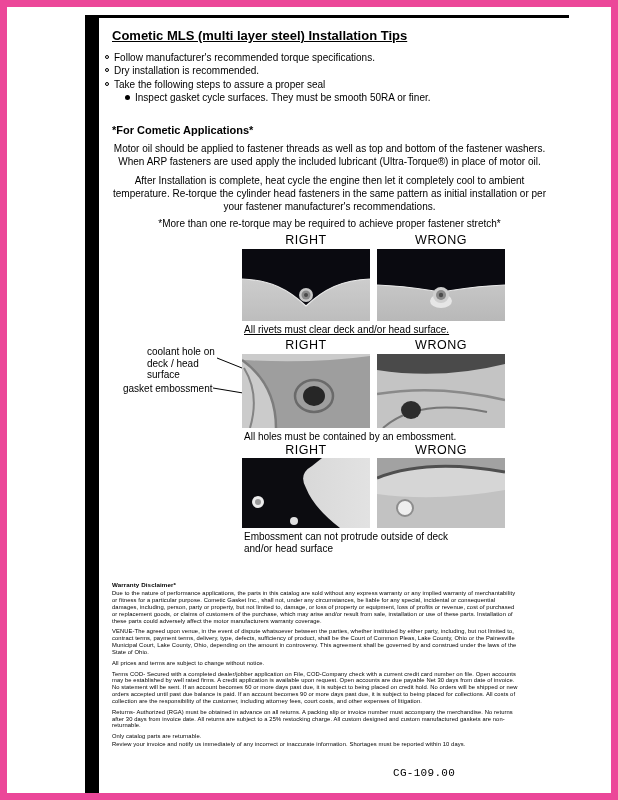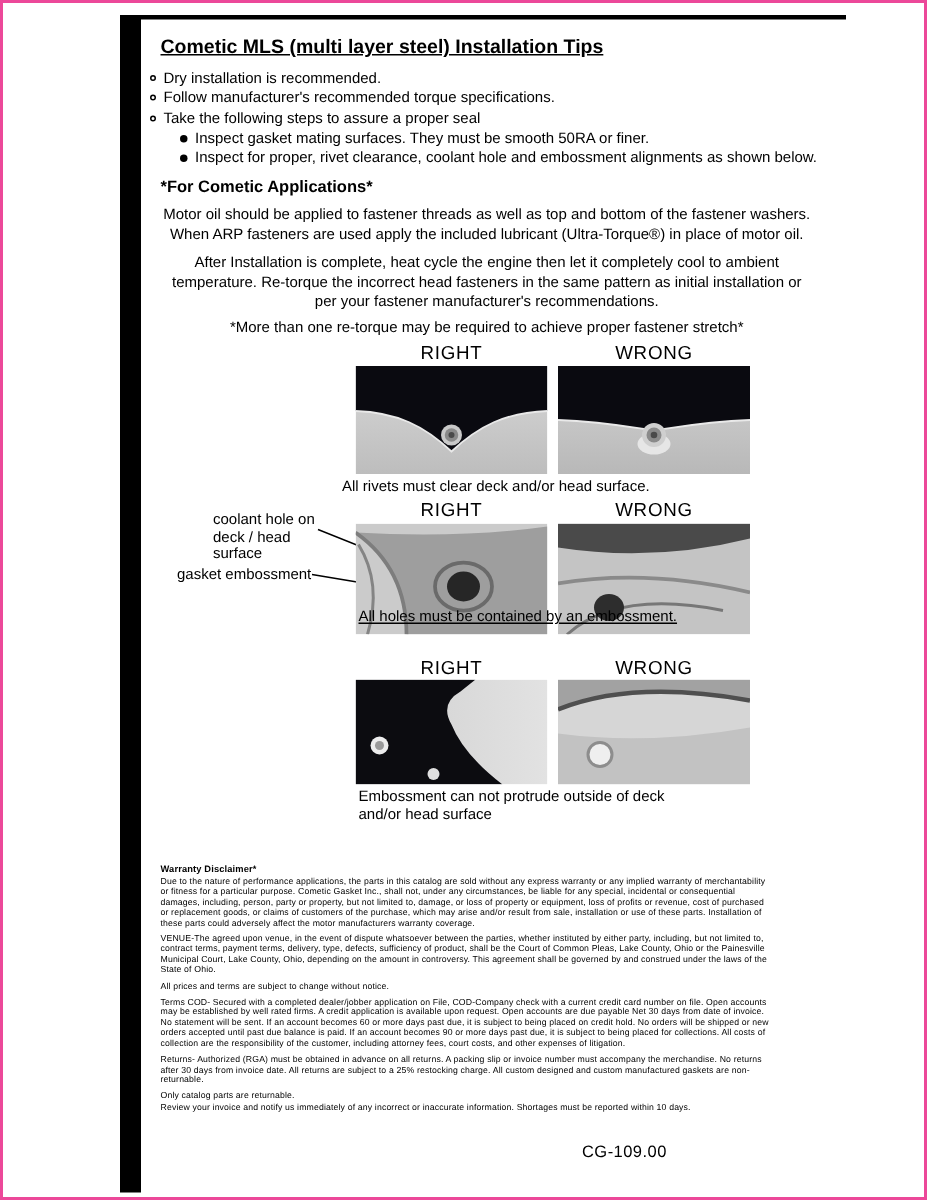--- a/index.html
+++ b/index.html
@@ -1,74 +1,70 @@
 <!DOCTYPE html>
 <html><head>
 <meta charset="utf-8">
 <style>
   * { margin:0; padding:0; box-sizing:border-box; }
   html,body { background:#ececec; }
   body { font-family:"Liberation Sans", sans-serif; color:#000; }
-  .page { position:relative; width:618px; height:800px; background:#ffffff; margin:0 auto; overflow:hidden; border:2px solid #ec4899; }
+  .page { position:relative; width:618px; height:800px; background:#ffffff; margin:0 auto; overflow:hidden; border:7px solid #ec4899; }
   .abs { position:absolute; }
   .left-bar { background:#000; }
   .top-rule { background:#000; }
   .title { font-size:13px; font-weight:bold; text-decoration:underline; white-space:nowrap; }
   .tip-row { display:flex; align-items:flex-start; margin-bottom:1.5px; font-size:10px; line-height:1.18; }
   .tip-row.sub { margin-left:20px; }
   .marker-open { width:4px; height:4px; border:1px solid #000; border-radius:50%; margin:3px 5px 0 0; flex:none; }
   .marker-solid { width:5px; height:5px; background:#000; border-radius:50%; margin:3px 5px 0 0; flex:none; }
   .heading { font-size:11px; font-weight:bold; }
   .body-text { font-size:10px; line-height:1.3;text-align:center; }
   .dg-label { font-size:12.5px; text-align:center; letter-spacing:0.5px; }
   .caption { font-size:10px; line-height:1.2; }
   .callout { font-size:10px; line-height:1.15; }
   .photo-frame { overflow:hidden; }
   .photo-frame svg { display:block; width:100%; height:100%; }
   .legal { font-size:5.8px; line-height:1.18; letter-spacing:0.1px; }
   .legal p { margin-bottom:4px; }
   .legal-heading { font-size:6.2px; font-weight:bold; margin-bottom:2px; }
-  .footer-code { font-size:11px; letter-spacing:0.3px; }
+  .footer-code { font-size:11px; letter-spacing:0.3px;font-family:Liberation Mono, monospace; }
 </style>
 </head>
 <body>
 
 <div class="page">
 
   <div class="abs left-bar" style="left:78px; top:8px; width:14px; height:785px;"></div>
   <div class="abs top-rule" style="left:92px; top:8px; width:470px; height:3px;"></div>
 
   <div class="abs title" style="left:105px; top:21px;">Cometic MLS (multi layer steel) Installation Tips</div>
 
   <div class="abs" style="left:98px; top:45px; width:460px;">
     <div class="tip-row">
       <span class="marker-open"></span>
-      <span>Dry installation is recommended.</span>
+      <span>Follow manufacturer's recommended torque specifications.</span>
     </div>
     <div class="tip-row">
       <span class="marker-open"></span>
-      <span>Follow manufacturer's recommended torque specifications.</span>
+      <span>Dry installation is recommended.</span>
     </div>
     <div class="tip-row">
       <span class="marker-open"></span>
       <span>Take the following steps to assure a proper seal</span>
     </div>
     <div class="tip-row sub">
       <span class="marker-solid"></span>
-      <span>Inspect gasket mating surfaces.  They must be smooth 50RA or finer.</span>
-    </div>
-    <div class="tip-row sub">
-      <span class="marker-solid"></span>
-      <span>Inspect for proper, rivet clearance, coolant hole and embossment alignments as shown below.</span>
+      <span>Inspect gasket cycle surfaces.  They must be smooth 50RA or finer.</span>
     </div>
   </div>
 
   <div class="abs heading" style="left:105px; top:117px;">*For Cometic Applications*</div>
   <div class="abs body-text" style="left:105px; top:135px; width:435px;">Motor oil should be applied to fastener threads as well as top and bottom of the fastener washers. When ARP fasteners are used apply the included lubricant (Ultra-Torque®) in place of motor oil.</div>
-  <div class="abs body-text" style="left:105px; top:167px; width:435px;">After Installation is complete, heat cycle the engine then let it completely cool to ambient temperature. Re-torque the incorrect head fasteners in the same pattern as initial installation or per your fastener manufacturer's recommendations.</div>
+  <div class="abs body-text" style="left:105px; top:167px; width:435px;">After Installation is complete, heat cycle the engine then let it completely cool to ambient temperature. Re-torque the cylinder head fasteners in the same pattern as initial installation or per your fastener manufacturer's recommendations.</div>
   <div class="abs body-text" style="left:105px; top:210px; width:435px;">*More than one re-torque may be required to achieve proper fastener stretch*</div>
 
   <div class="abs dg-label" style="left:235px; top:226px; width:128px;">RIGHT</div>
   <div class="abs dg-label" style="left:370px; top:226px; width:128px;">WRONG</div>
 
   <div class="abs photo-frame" style="left:235px; top:242px; width:128px; height:72px;">
     <svg viewBox="0 0 128 72" preserveAspectRatio="none">
       <defs>
         <linearGradient id="g1" x1="0" y1="0" x2="0" y2="1">
           <stop offset="0" stop-color="#d8d8d8"></stop>
@@ -95,21 +91,21 @@
       <rect width="128" height="72" fill="url(#g2)"></rect>
       <path d="M0,0 H128 V36 C100,37 84,40 64,43 C44,40 28,37 0,36 Z" fill="#0a0a10"></path>
       <path d="M0,36 C28,37 44,40 64,43 C84,40 100,37 128,36" fill="none" stroke="#e9e9e9" stroke-width="1.2"></path>
       <ellipse cx="64" cy="52" rx="11" ry="7" fill="#e6e6e6"></ellipse>
       <circle cx="64" cy="46" r="8" fill="#cfcfcf"></circle>
       <circle cx="64" cy="46" r="5" fill="#8a8a8a"></circle>
       <circle cx="64" cy="46" r="2.2" fill="#4a4a4a"></circle>
     </svg>
   </div>
 
-  <div class="abs caption" style="left:226px; top:317px; width:300px;">All rivets must clear deck and/or head surface.</div>
+  <div class="abs caption" style="left:237px; top:317px; width:300px;text-decoration:underline;">All rivets must clear deck and/or head surface.</div>
 
   <div class="abs dg-label" style="left:235px; top:331px; width:128px;">RIGHT</div>
   <div class="abs dg-label" style="left:370px; top:331px; width:128px;">WRONG</div>
 
   <div class="abs callout" style="left:140px; top:339px; width:80px;">
     <div>coolant hole on</div>
     <div>deck / head surface</div>
   </div>
   <div class="abs callout" style="left:116px; top:376px; width:95px;">gasket embossment</div>
 
@@ -132,21 +128,21 @@
   <div class="abs photo-frame" style="left:370px; top:347px; width:128px; height:74px;">
     <svg viewBox="0 0 128 74" preserveAspectRatio="none">
       <rect width="128" height="74" fill="#c4c4c4"></rect>
       <path d="M0,0 H128 V10 Q64,26 0,16 Z" fill="#4a4a4a"></path>
       <path d="M0,40 Q60,30 128,46" fill="none" stroke="#8a8a8a" stroke-width="2.5"></path>
       <path d="M6,74 Q40,44 110,58" fill="none" stroke="#777777" stroke-width="2"></path>
       <ellipse cx="34" cy="56" rx="10" ry="9" fill="#2d2d2d"></ellipse>
     </svg>
   </div>
 
-  <div class="abs caption" style="left:237px; top:404px; width:300px;text-decoration:underline;">All holes must be contained by an embossment.</div>
+  <div class="abs caption" style="left:237px; top:424px; width:300px;">All holes must be contained by an embossment.</div>
 
   <div class="abs dg-label" style="left:235px; top:436px; width:128px;">RIGHT</div>
   <div class="abs dg-label" style="left:370px; top:436px; width:128px;">WRONG</div>
 
   <div class="abs photo-frame" style="left:235px; top:451px; width:128px; height:70px;">
     <svg viewBox="0 0 128 70" preserveAspectRatio="none">
       <defs>
         <linearGradient id="g5" x1="0" y1="0" x2="1" y2="0">
           <stop offset="0" stop-color="#cfcfcf"></stop>
             <stop offset="1" stop-color="#e2e2e2"></stop>

